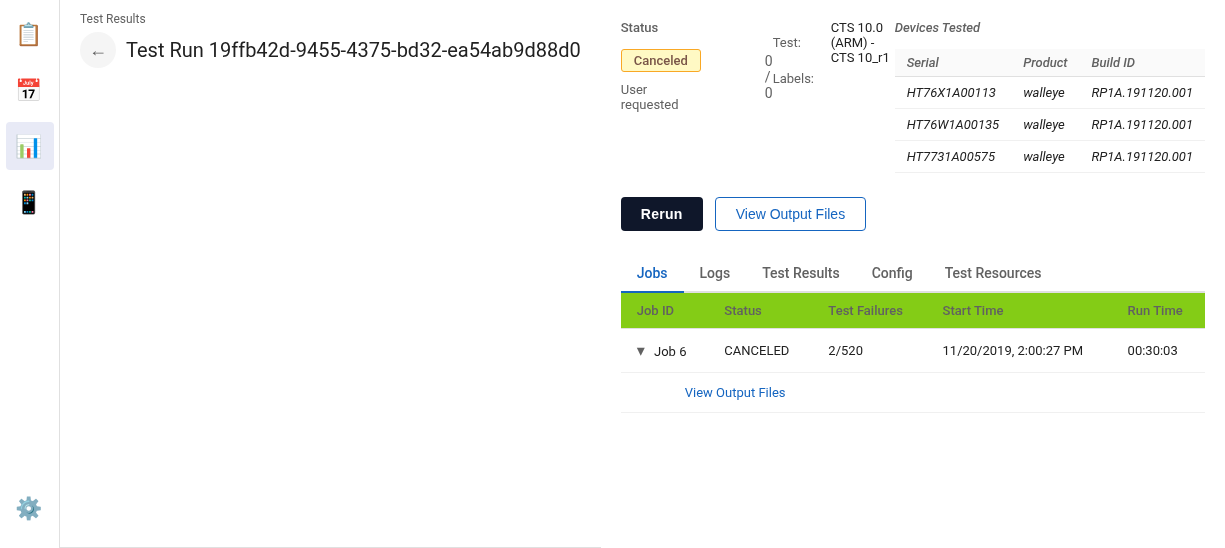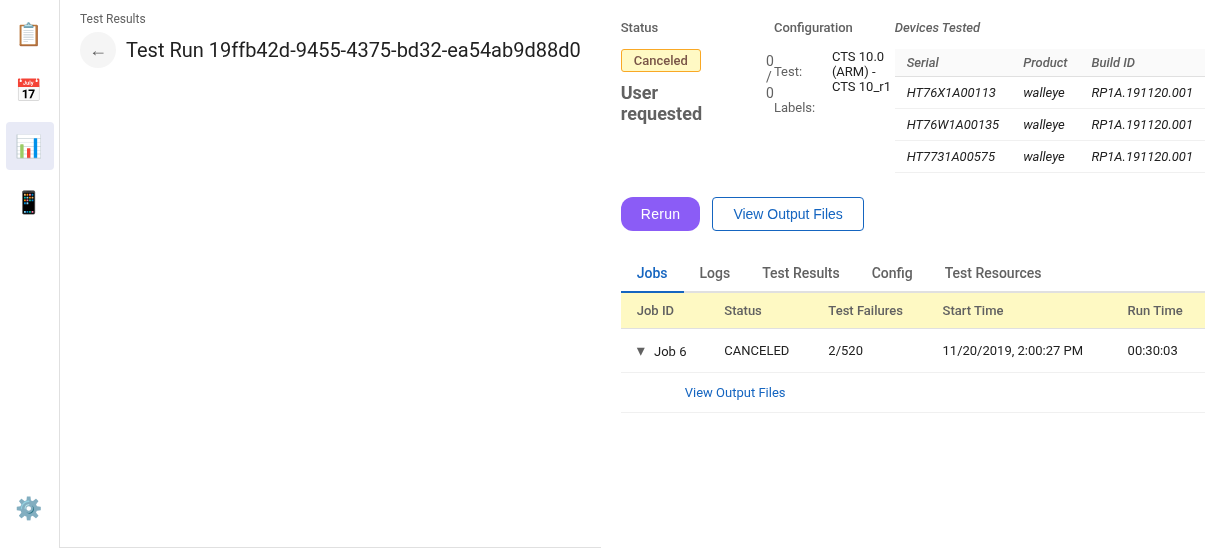--- a/index.html
+++ b/index.html
@@ -109,24 +109,23 @@
       background: #fff9c4;
       color: #795548;
       border: 1px solid #f9a825;
       padding: 3px 12px;
       border-radius: 3px;
       font-size: 13px;
       font-weight: 500;
       margin-bottom: 6px;
     }
     .status-sub {
-      font-size: 18px;
+      font-size: 13px;
       color: #616161;
       margin-top: 4px;
-      font-weight: bold;
     }
     .progress-text {
       font-size: 14px;
       color: #616161;
       margin-left: 32px;
       display: flex;
       align-items: flex-start;
       padding-top: 4px;
     }
 
@@ -177,27 +176,27 @@
       color: #212121;
     }
 
     
     .actions-row {
       display: flex;
       gap: 12px;
       margin-bottom: 24px;
     }
     .btn-primary {
-      background: #8b5cf6;
+      background: #0f172a;
       color: #fff;
       border: none;
       padding: 8px 20px;
-      border-radius: 12px;
+      border-radius: 4px;
       font-size: 14px;
-      font-weight: 400;
+      font-weight: 700;
       cursor: pointer;
       letter-spacing: 0.3px;
     }
     .btn-outline {
       background: #fff;
       color: #1565c0;
       border: 1px solid #1565c0;
       padding: 8px 20px;
       border-radius: 4px;
       font-size: 14px;
@@ -230,21 +229,21 @@
       width: 100%;
       border-collapse: collapse;
       font-size: 13px;
       margin-top: 0;
     }
     .results-table th {
       text-align: left;
       padding: 10px 16px;
       color: #616161;
       font-weight: 500;
-      background: #fef9c3;
+      background: #84cc16;
       border-bottom: 1px solid #e0e0e0;
     }
     .results-table td {
       padding: 12px 16px;
       border-bottom: 1px solid #f0f0f0;
     }
 
     .chevron-icon {
       display: inline-flex;
       align-items: center;
@@ -303,21 +302,20 @@
         <div class="status-row">
           <div>
             <div class="status-badge">Canceled</div>
             <div class="status-sub">User requested</div>
           </div>
           <div class="progress-text">0 / 0</div>
         </div>
       </div>
 
       <div class="info-block config-block">
-        <div class="info-block-title">Configuration</div>
         <div class="config-row">
           <span class="config-label">Test:</span>
           <span class="config-value">CTS 10.0 (ARM) - CTS 10_r1</span>
         </div>
         <div class="config-row">
           <span class="config-label">Labels:</span>
           <span class="config-value"></span>
         </div>
       </div>
 

